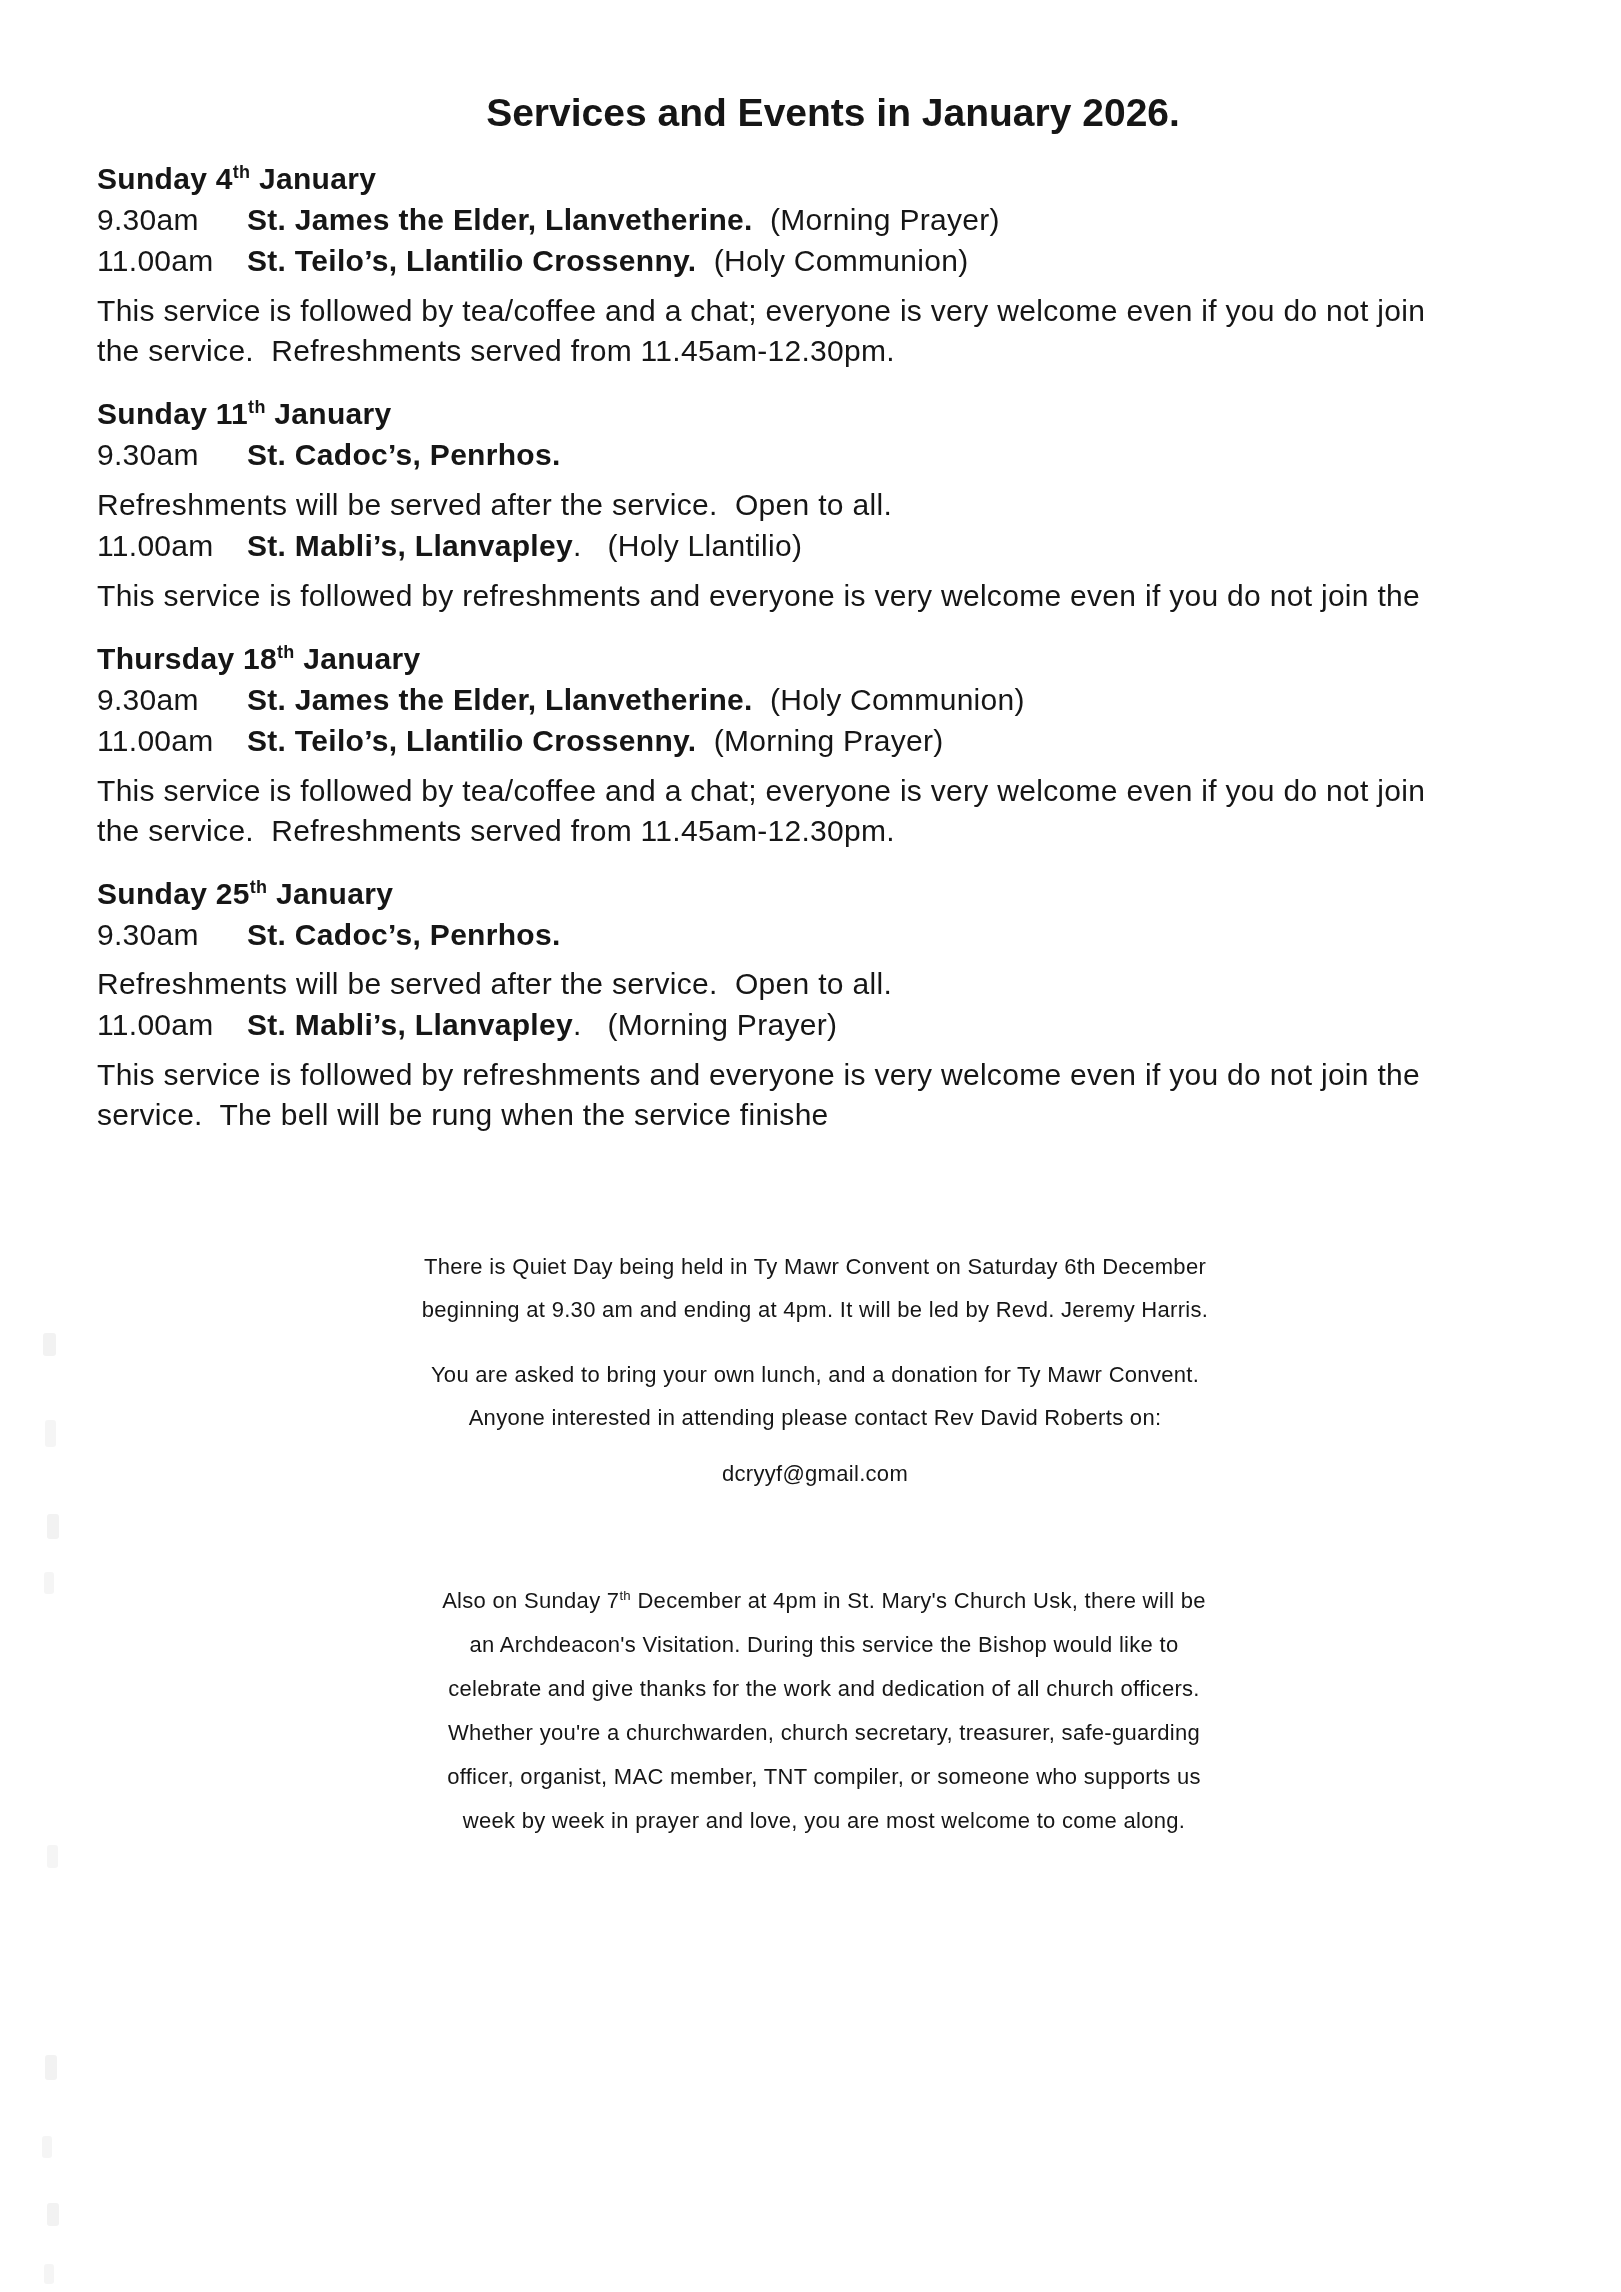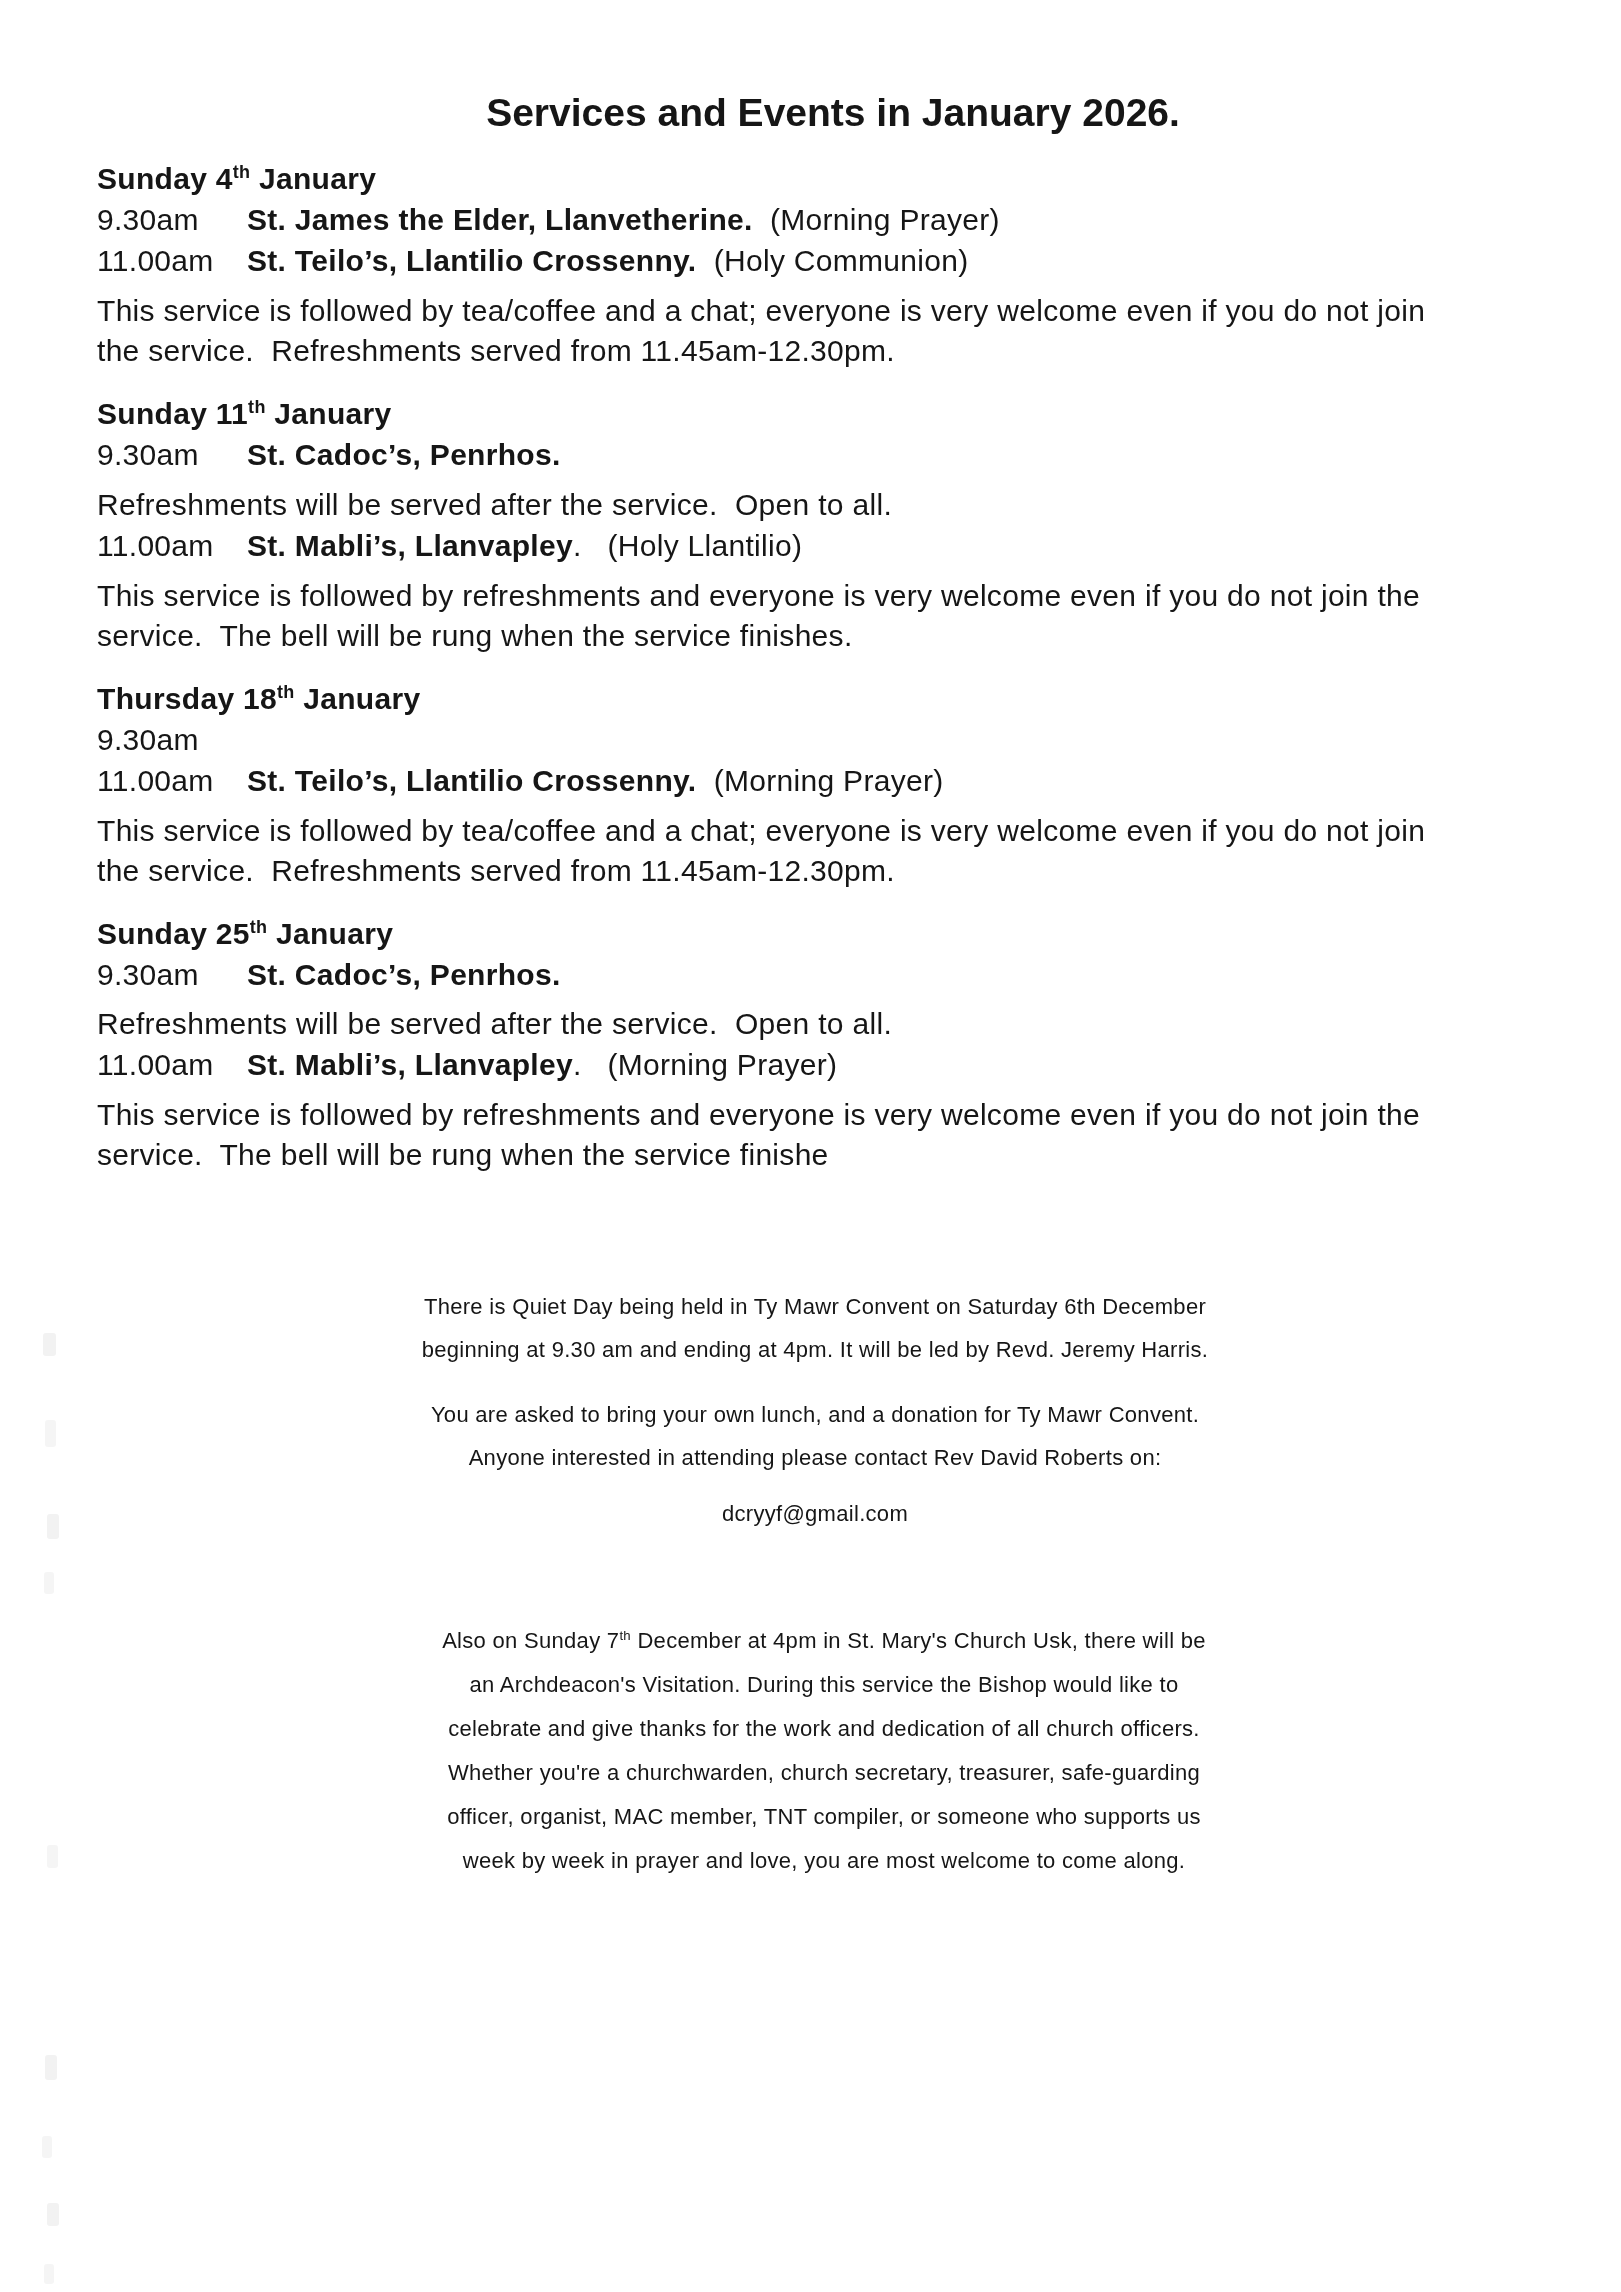--- a/index.html
+++ b/index.html
@@ -111,28 +111,28 @@
     </div>
     <p class="note">
       <span class="line pre">Refreshments will be served after the service.  Open to all.</span>
     </p>
     <div class="row">
       <span class="time">11.00am</span>
       <span class="desc pre"><b>St. Mabli’s, Llanvapley</b><span class="pre">.   (Holy Llantilio)</span></span>
     </div>
     <p class="note">
       <span class="line pre">This service is followed by refreshments and everyone is very welcome even if you do not join the</span>
-      <span class="line pre">service.  The bell will be rung when the service finishes.</span>
     </p>
   </section>
 
   <section>
     <h2 class="sec-h"><span>Thursday 18</span><sup>th</sup><span> January</span></h2>
     <div class="row">
       <span class="time">9.30am</span>
+      <span class="desc pre"><b>St. James the Elder, Llanvetherine.</b><span class="pre">  (Holy Communion)</span></span>
     </div>
     <div class="row">
       <span class="time">11.00am</span>
       <span class="desc pre"><b>St. Teilo’s, Llantilio Crossenny.</b><span class="pre">  (Morning Prayer)</span></span>
     </div>
     <p class="note">
       <span class="line pre">This service is followed by tea/coffee and a chat; everyone is very welcome even if you do not join</span>
       <span class="line pre">the service.  Refreshments served from 11.45am-12.30pm.</span>
     </p>
   </section>

